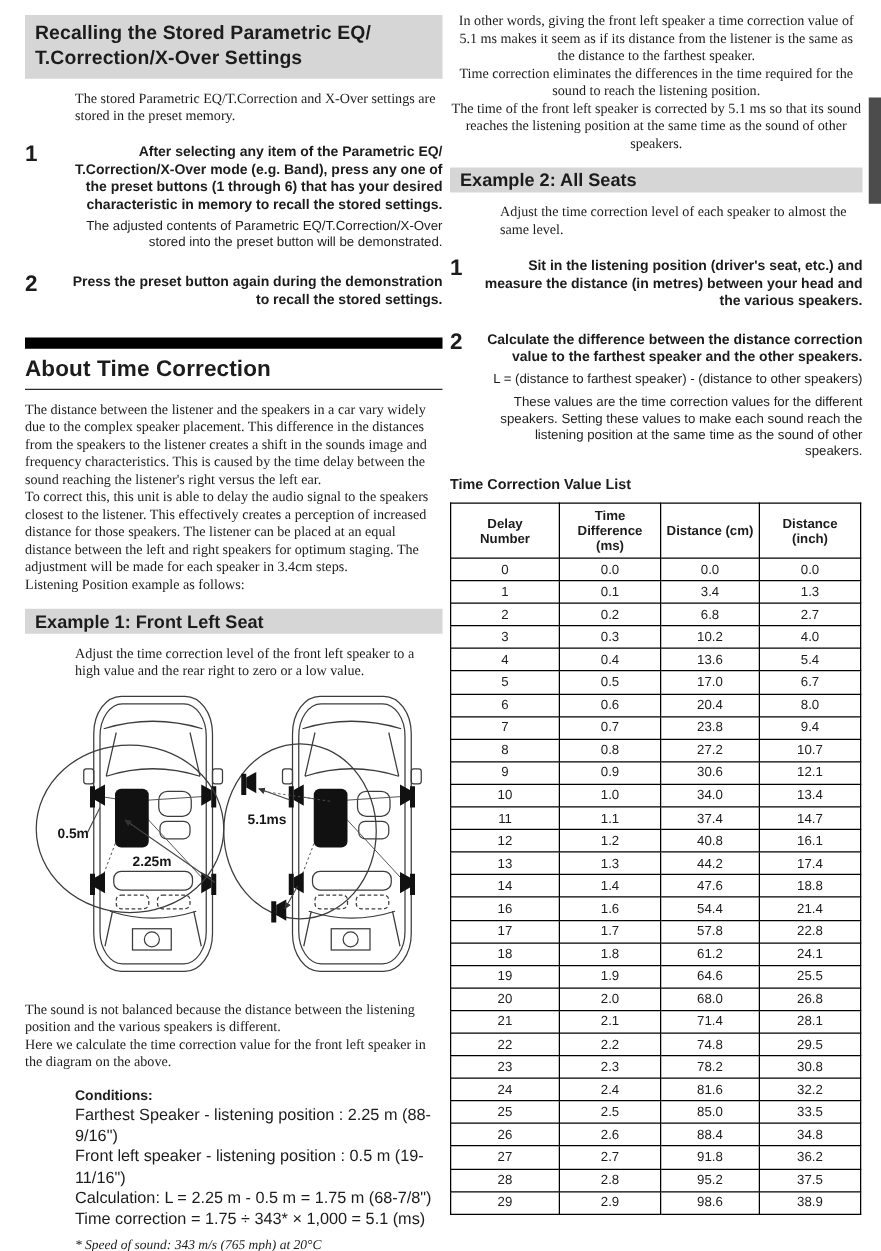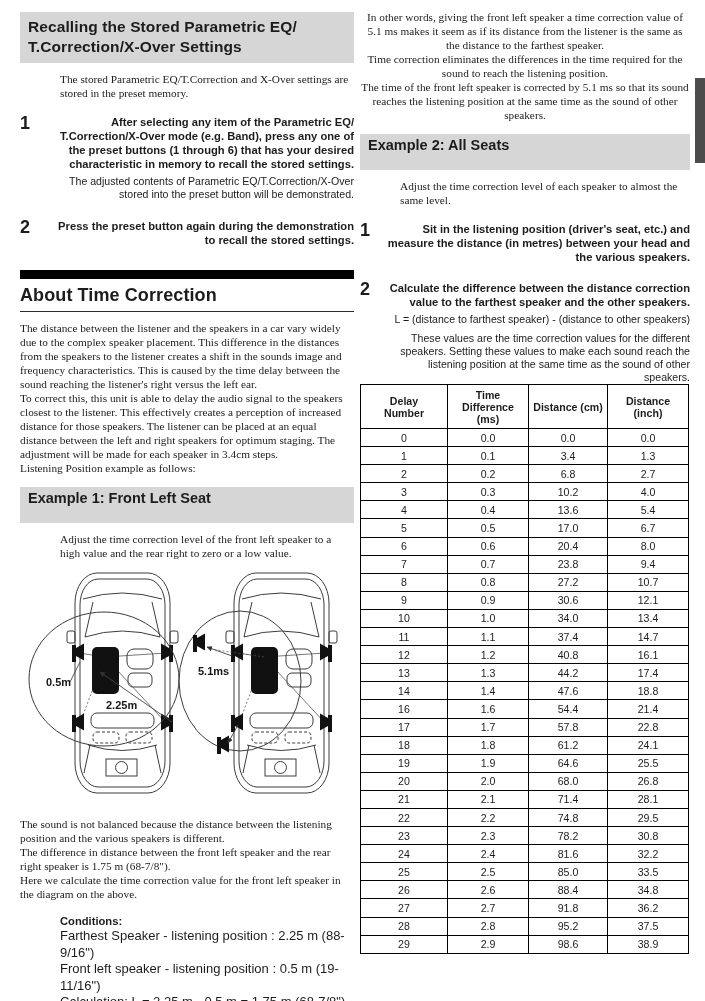--- a/index.html
+++ b/index.html
@@ -5,21 +5,21 @@
   * { margin:0; padding:0; box-sizing:border-box; }
   body { background:#ffffff; width:705px; height:1001px; }
   .page { position:relative; width:705px; height:1001px; background:#fff; overflow:hidden;
           font-family:"Liberation Sans", sans-serif; color:#1c1c1c; }
   .col { position:absolute; }
   .col-left  { left:20px; top:12px; width:334px; }
   .col-right { left:360px; top:10px; width:330px; }
 
   .gray-box { background:#d6d6d6; font-weight:bold; }
   .h1-box { font-size:15.5px; line-height:20px; padding:5px 8px 6px 8px; letter-spacing:.1px; }
-  .h3-box { font-size:14.5px; line-height:17px; padding:3px 8px 16px 8px; margin-top:12px; }
+  .h3-box { font-size:14.5px; line-height:17px; padding:3px 8px 0 8px; margin-top:12px; }
 
   .serif { font-family:"Liberation Serif", serif; font-size:11.3px; line-height:14px;margin-left:40px; }
   p.serif { margin-top:9px; }
   .para-group { margin-top:9px; }
   .para-group .pline { font-family:"Liberation Serif", serif; font-size:11.3px; line-height:14px; }
 
   .step { display:flex; margin-top:15px; }
   .step-num { width:26px; font-size:18px; font-weight:bold; line-height:16px; }
   .step-body { flex:1;text-align:right; }
   .step-text { font-size:11.2px; font-weight:bold; line-height:14px; }
@@ -151,21 +151,20 @@
         </g>
         <line x1="56" y1="91" x2="31" y2="82" stroke="#444" stroke-width="0.9" marker-end="url(#arrh)"></line>
         <line x1="62" y1="160" x2="52" y2="178" stroke="#444" stroke-width="0.9" marker-end="url(#arrh)"></line>
         <line x1="88" y1="92" x2="34" y2="84" stroke="#555" stroke-width="0.7" stroke-dasharray="2 2"></line>
         <text x="22" y="110" font-size="11" font-weight="bold" fill="#161616">5.1ms</text>
       </svg>
     </div>
 
     <div class="para-group">
         <div class="pline">The sound is not balanced because the distance between the listening position and the various speakers is different.</div>
-        <div class="pline">The difference in distance between the front left speaker and the rear right speaker is 1.75 m (68-7/8").</div>
         <div class="pline">Here we calculate the time correction value for the front left speaker in the diagram on the above.</div>
       </div>
 
     <div class="conditions">
       <div class="cond-title">Conditions:</div>
       <div>
           <div class="cond-line">Farthest Speaker - listening position : 2.25 m (88-9/16")</div>
           <div class="cond-line">Front left speaker - listening position : 0.5 m (19-11/16")</div>
           <div class="cond-line">Calculation: L = 2.25 m - 0.5 m = 1.75 m (68-7/8")</div>
           <div class="cond-line">Time correction = 1.75 ÷ 343* × 1,000 = 5.1 (ms)</div>
@@ -195,20 +194,21 @@
 
     <div class="step" style="margin-top:17px;">
       <div class="step-num">2</div>
       <div class="step-body">
         <div class="step-text">Calculate the difference between the distance correction value to the farthest speaker and the other speakers.</div>
         <div class="step-sub">L = (distance to farthest speaker) - (distance to other speakers)</div>
         <div class="step-sub2">These values are the time correction values for the different speakers. Setting these values to make each sound reach the listening position at the same time as the sound of other speakers.</div>
       </div>
     </div>
 
+    <div class="table-title">Time Correction Value List</div>
 
     <table class="tc">
       <colgroup>
         <col style="width:87px">
           <col style="width:81px">
           <col style="width:79px">
           <col style="width:81px">
       </colgroup>
       <thead>
         <tr>

